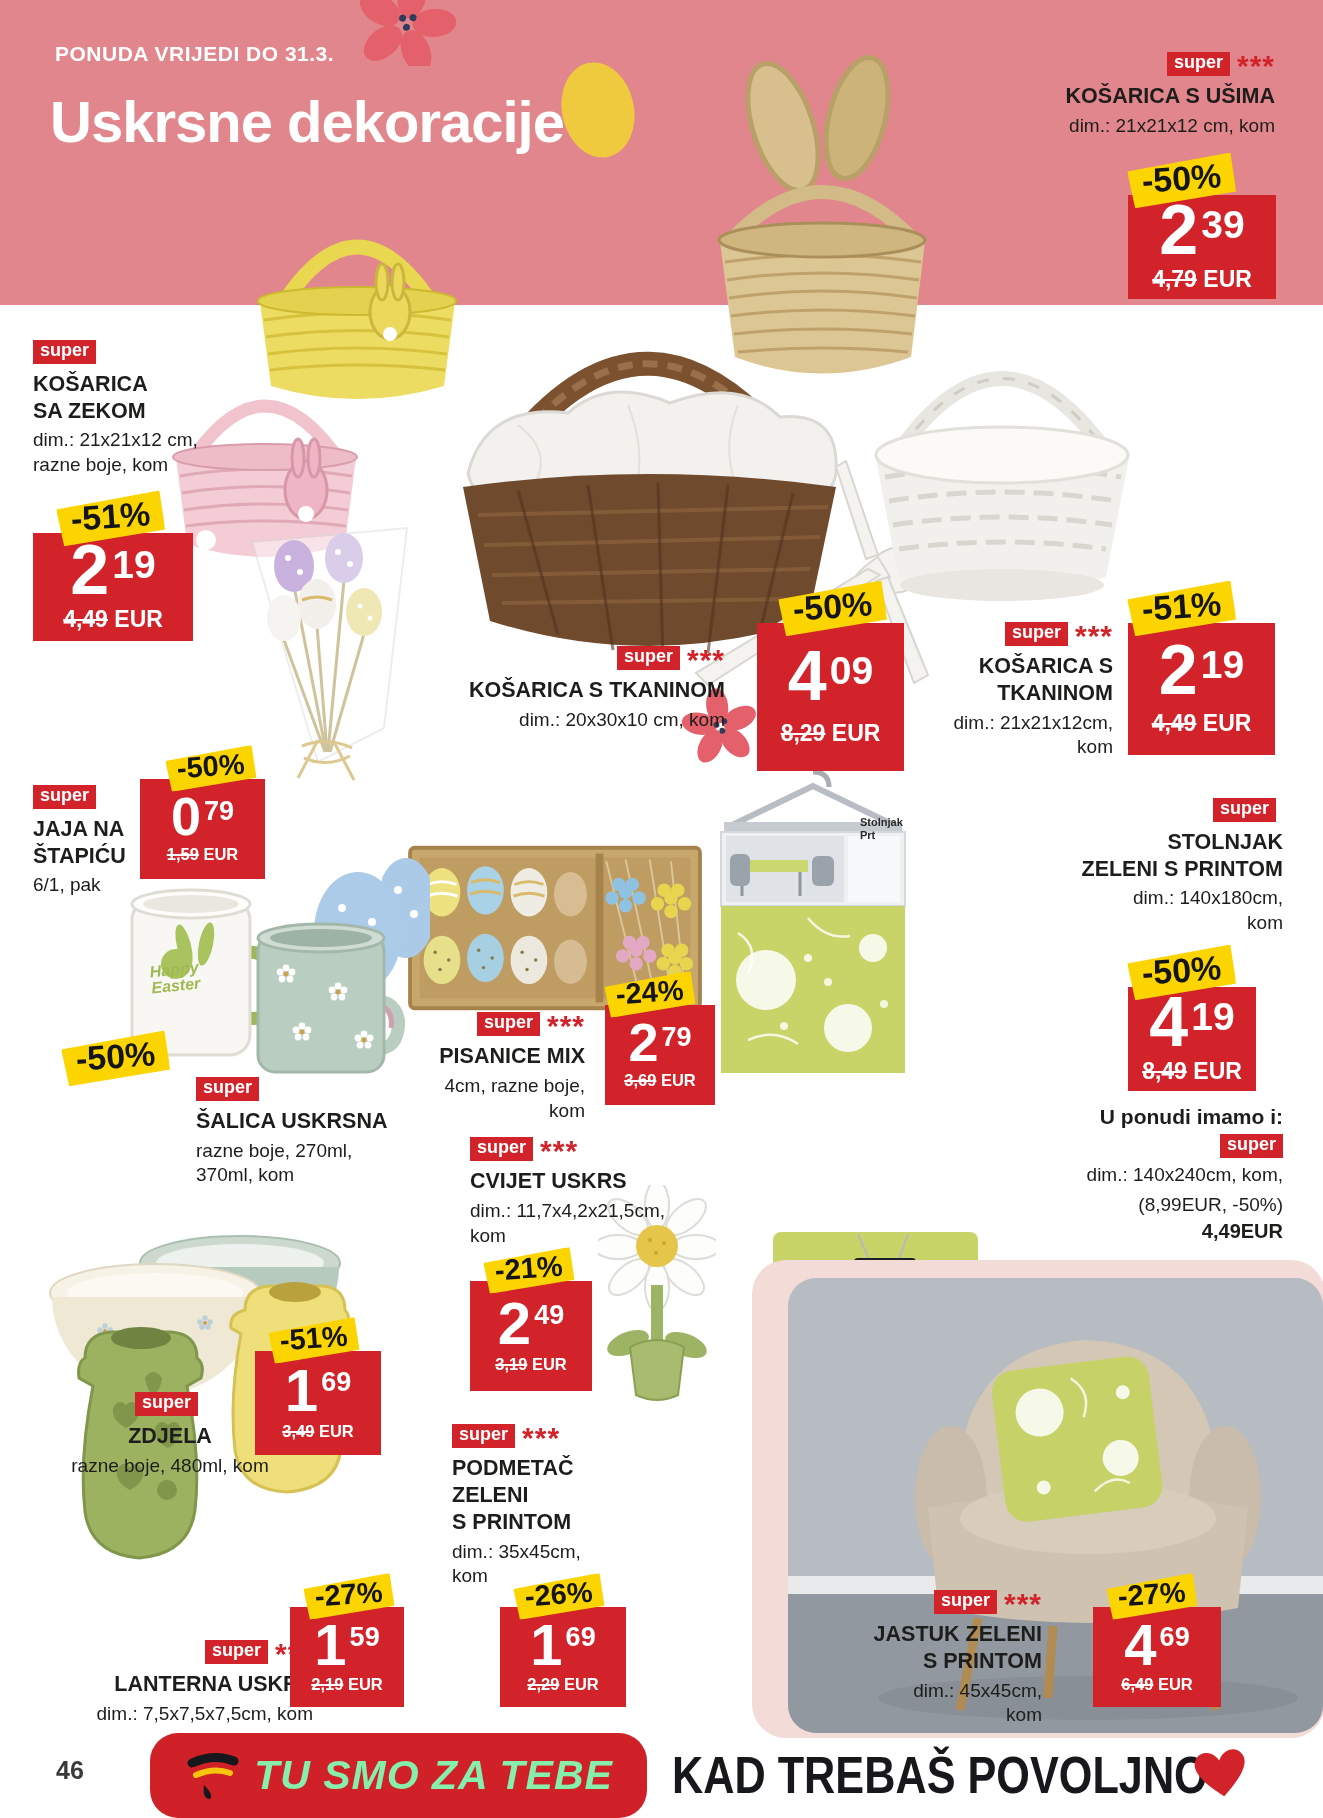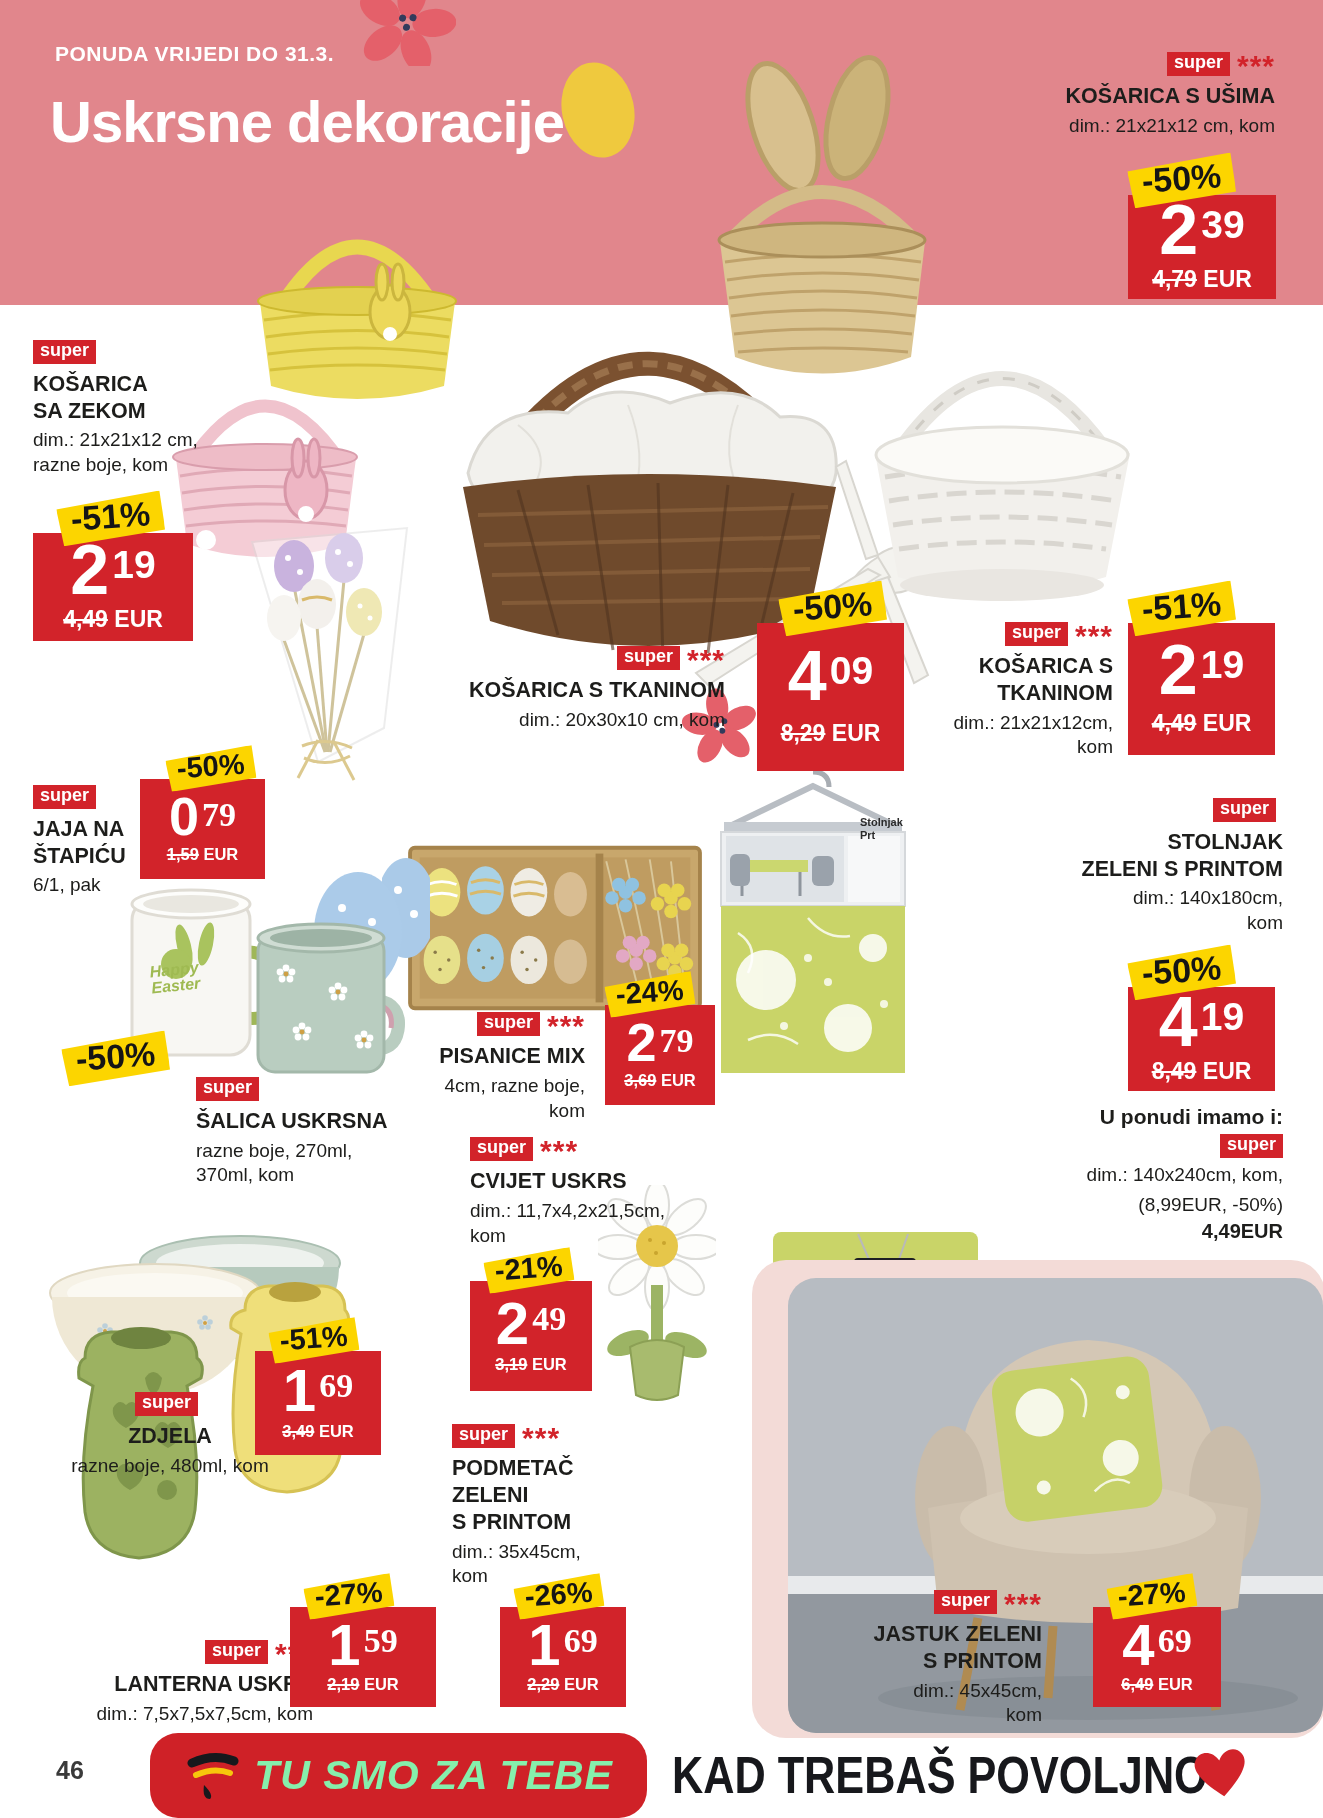--- a/index.html
+++ b/index.html
@@ -24,21 +24,21 @@
   .tag{position:absolute;}
   .disc{position:relative;z-index:2;display:inline-block;background:#fcd500;color:#151515;
         font-weight:900;font-size:34px;padding:3px 14px 7px;transform:rotate(-4deg);
         clip-path:polygon(0 24%,97% 0,100% 80%,5% 100%);}
   .disc.sm{font-size:29px;padding:2px 11px 6px;}
   .box{position:relative;margin-top:-10px;background:#d2232a;color:#fff;display:flex;flex-direction:column;
        justify-content:center;align-items:center;text-align:center;}
   .pint{font-size:70px;font-weight:800;line-height:.85;}
   .box.sm .pint{font-size:54px;}
   .pdec{font-size:39px;font-weight:800;vertical-align:top;position:relative;top:2px;margin-left:3px;}
-  .box.sm .pdec{font-size:34px;font-family:Liberation Serif, serif;}
+  .box.sm .pdec{font-size:27px;}
   .old{font-size:23px;font-weight:700;margin-top:6px;}
   .box.sm .old{font-size:16.5px;}
   .old s{text-decoration-thickness:2px;}
   .extra-h{font-weight:700;font-size:21px;}
   .extra-l{font-size:19px;white-space:pre-line;margin-top:4px;line-height:1.35;}
   .extra-p{font-size:20px;font-weight:700;margin-top:2px;}
   
   .pagenum{position:absolute;left:56px;top:1756px;font-size:25px;font-weight:700;color:#3a3a3a;}
   .banner{position:absolute;left:150px;top:1733px;width:497px;height:85px;background:#cf2127;border-radius:28px;
           display:flex;align-items:center;justify-content:center;gap:12px;}
@@ -752,37 +752,37 @@
   <div class="tag" style="left:470px;top:1250px">
     <div class="disc sm" style="margin-left:14px">-21%</div>
     <div class="box sm" style="width:122px;height:110px">
         <div><span class="pint" style="font-size:60px">2</span><span class="pdec">49</span></div>
       <div class="old"><s>3,19</s> <span>EUR</span></div>
       </div>
   </div>
 
   <div class="tag" style="left:1128px;top:948px">
     <div class="disc">-50%</div>
-    <div class="box" style="width:147px;height:104px">
+    <div class="box" style="width:128px;height:104px">
         <div><span class="pint">4</span><span class="pdec">19</span></div>
       <div class="old"><s>8,49</s> <span>EUR</span></div>
       </div>
   </div>
 
   <div class="tag" style="left:255px;top:1320px">
     <div class="disc sm" style="margin-left:14px">-51%</div>
     <div class="box sm" style="width:126px;height:104px">
         <div><span class="pint" style="font-size:60px">1</span><span class="pdec">69</span></div>
       <div class="old"><s>3,49</s> <span>EUR</span></div>
       </div>
   </div>
 
   <div class="tag" style="left:290px;top:1576px">
     <div class="disc sm" style="margin-left:14px">-27%</div>
-    <div class="box sm" style="width:146px;height:100px">
+    <div class="box sm" style="width:114px;height:100px">
         <div><span class="pint" style="font-size:58px">1</span><span class="pdec">59</span></div>
       <div class="old"><s>2,19</s> <span>EUR</span></div>
       </div>
   </div>
 
   <div class="tag" style="left:500px;top:1576px">
     <div class="disc sm" style="margin-left:14px">-26%</div>
     <div class="box sm" style="width:126px;height:100px">
         <div><span class="pint" style="font-size:58px">1</span><span class="pdec">69</span></div>
       <div class="old"><s>2,29</s> <span>EUR</span></div>

